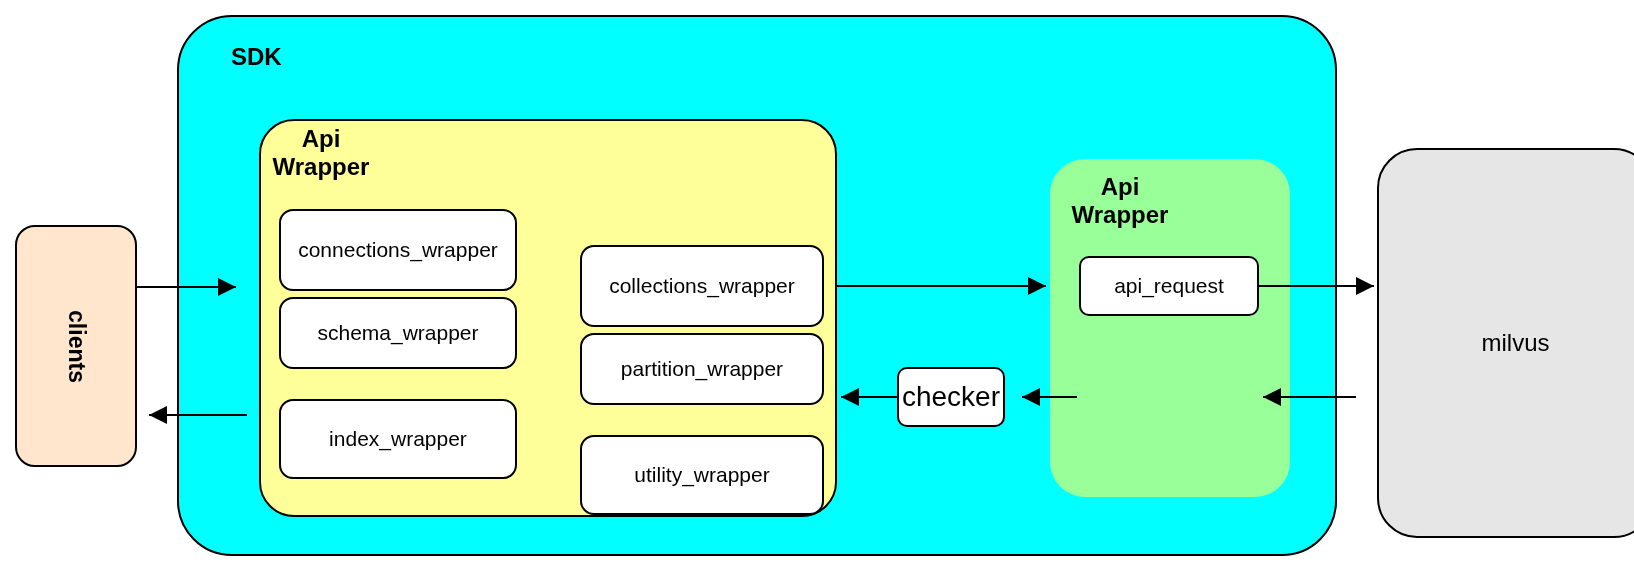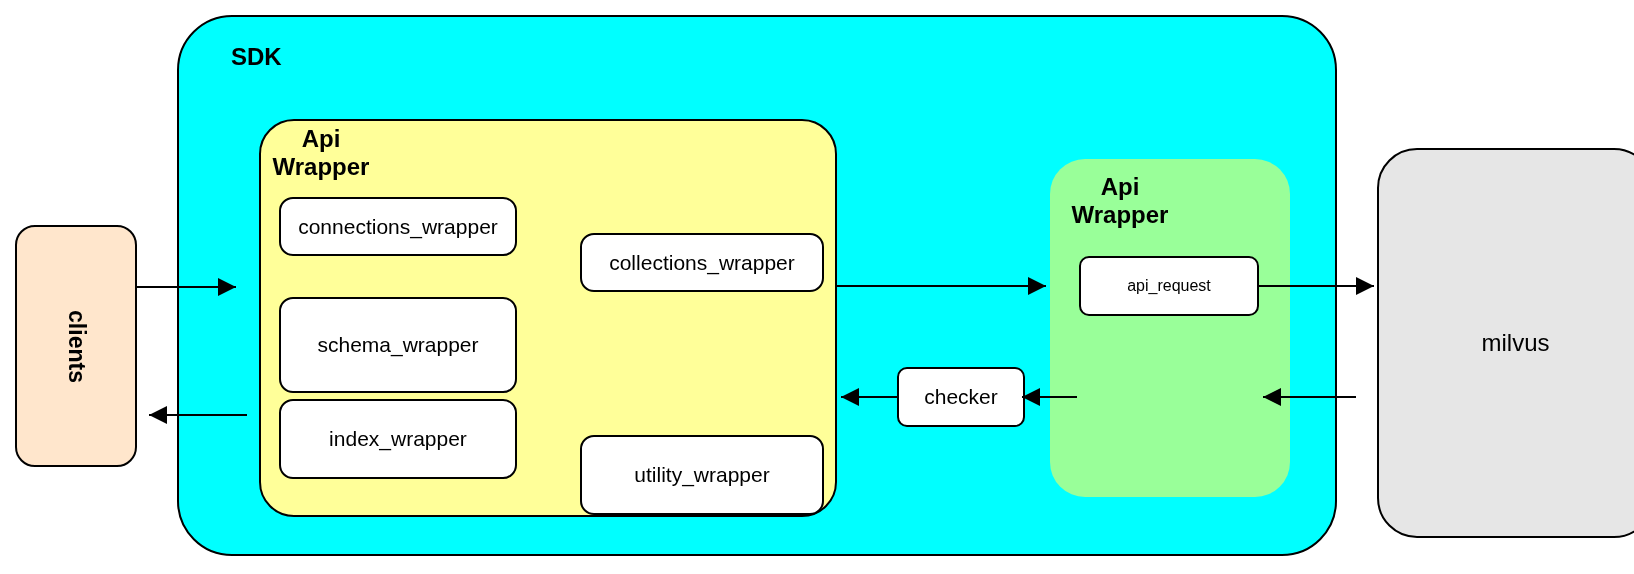--- a/index.html
+++ b/index.html
@@ -19,36 +19,36 @@
   
   .api-wrapper { position: absolute; left: 80px; top: 102px; width: 578px; height: 398px;
                  border: 2px solid #000; border-radius: 35px; background: #FFFF99; box-sizing: border-box; }
   .aw-label { position: absolute; left: 0px; top: 4px; width: 120px; text-align: center;
               font-weight: bold; font-size: 24px; line-height: 1.15; }
 
   .wbox { position: absolute; box-sizing: border-box; border: 2px solid #000; border-radius: 14px;
           background: #ffffff; font-size: 21px; }
   .col1 { left: 18px;  width: 238px; }
   .col2 { left: 319px; width: 244px; margin-top: 36px; }
-  .row1 { top: 76px;  height: 59px; }
-  .row2 { top: 176px; height: 96px; }
+  .row1 { top: 88px;  height: 82px; }
+  .row2 { top: 176px; height: 72px; }
   .row3 { top: 278px; height: 80px; }
 
   
-  .checker { position: absolute; left: 718px; top: 350px; width: 128px; height: 60px;
+  .checker { position: absolute; left: 718px; top: 350px; width: 108px; height: 60px;
              border: 2px solid #000; border-radius: 10px; background: #ffffff;
-             box-sizing: border-box; font-size: 21px; }
+             box-sizing: border-box; font-size: 28px; }
 
   
   .api-gateway { position: absolute; left: 871px; top: 142px; width: 240px; height: 338px;
                  border-radius: 35px; background: #99FF99; box-sizing: border-box; }
   .ag-label { position: absolute; left: 0px; top: 14px; width: 140px; text-align: center;
               font-weight: bold; font-size: 24px; line-height: 1.15; }
   .gbox { position: absolute; left: 29px; width: 180px; height: 60px; box-sizing: border-box;
-          border: 2px solid #000; border-radius: 10px; background: #ffffff; font-size: 16px; }
+          border: 2px solid #000; border-radius: 10px; background: #ffffff; font-size: 21px; }
   .g-req { top: 97px; }
   .g-resp { top: 208px; }
 
   
   .milvus { left: 1377px; top: 148px; width: 277px; height: 390px; border-radius: 40px;
             background: #E6E6E6; font-weight: normal; font-size: 24px; }
 
   
   .arrows { position: absolute; left: 0; top: 0; width: 1634px; height: 574px;
             pointer-events: none; z-index: 10; }
@@ -67,20 +67,21 @@
     <div class="sdk-label">SDK</div>
 
     <div class="api-wrapper">
       <div class="aw-label">
         <div>Api</div>
         <div>Wrapper</div>
       </div>
       <div class="wbox col1 row1 center">connections_wrapper</div>
       <div class="wbox col2 row1 center">collections_wrapper</div>
       <div class="wbox col1 row2 center">schema_wrapper</div>
+      <div class="wbox col2 row2 center">partition_wrapper</div>
       <div class="wbox col2 row3 center">utility_wrapper</div>
       <div class="wbox col1 row3 center">index_wrapper</div>
     </div>
 
     <div class="checker center">checker</div>
 
     <div class="api-gateway">
       <div class="ag-label">
         <div>Api</div>
         <div>Wrapper</div>

